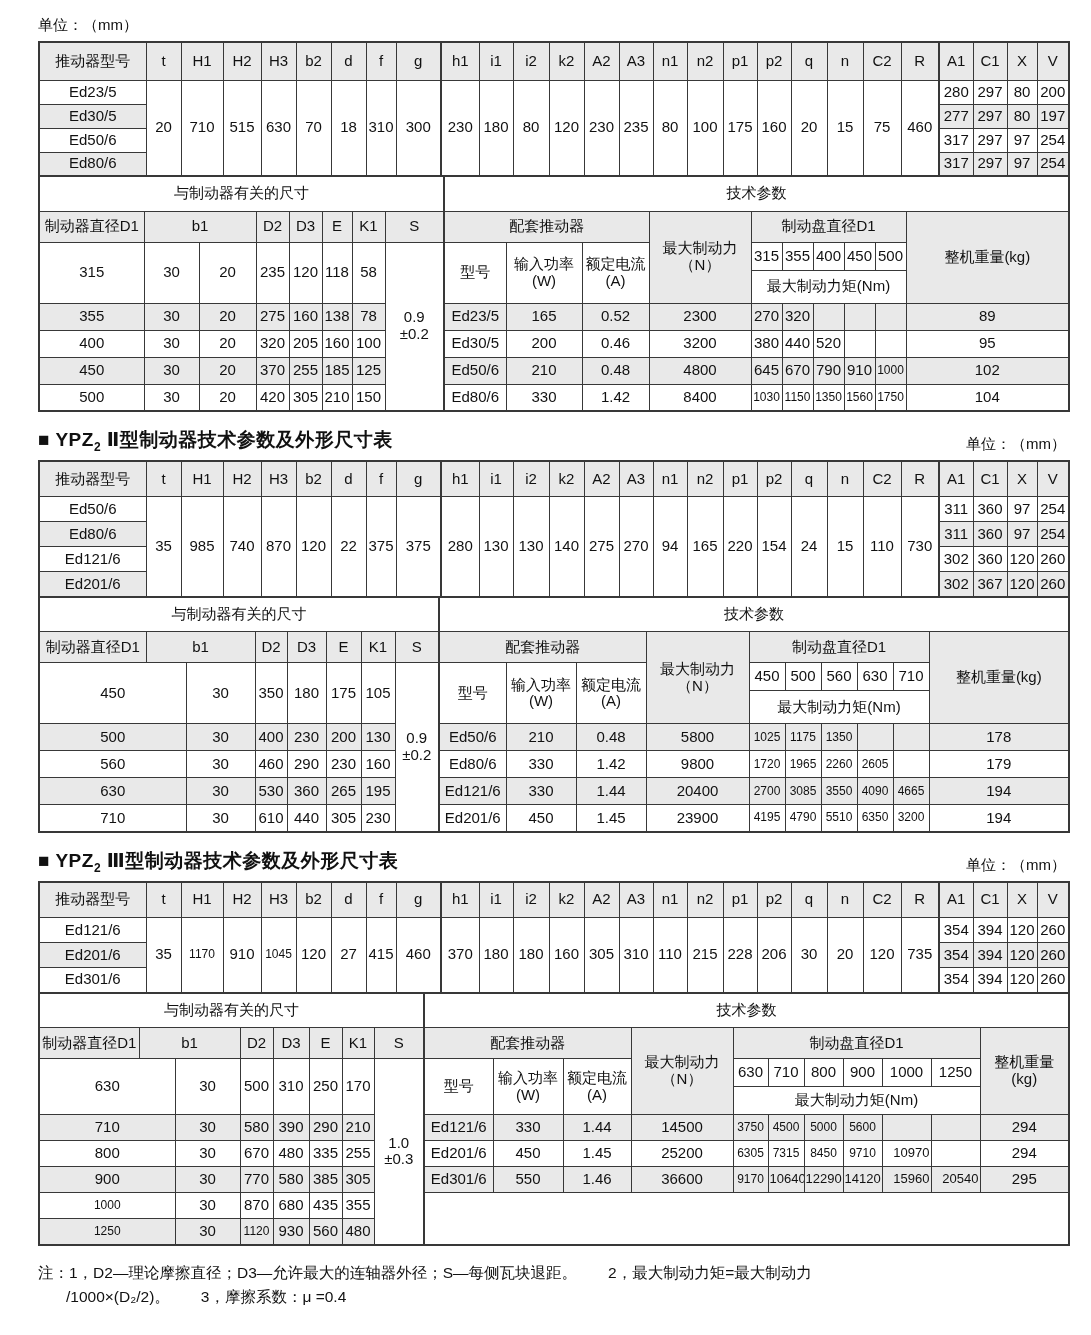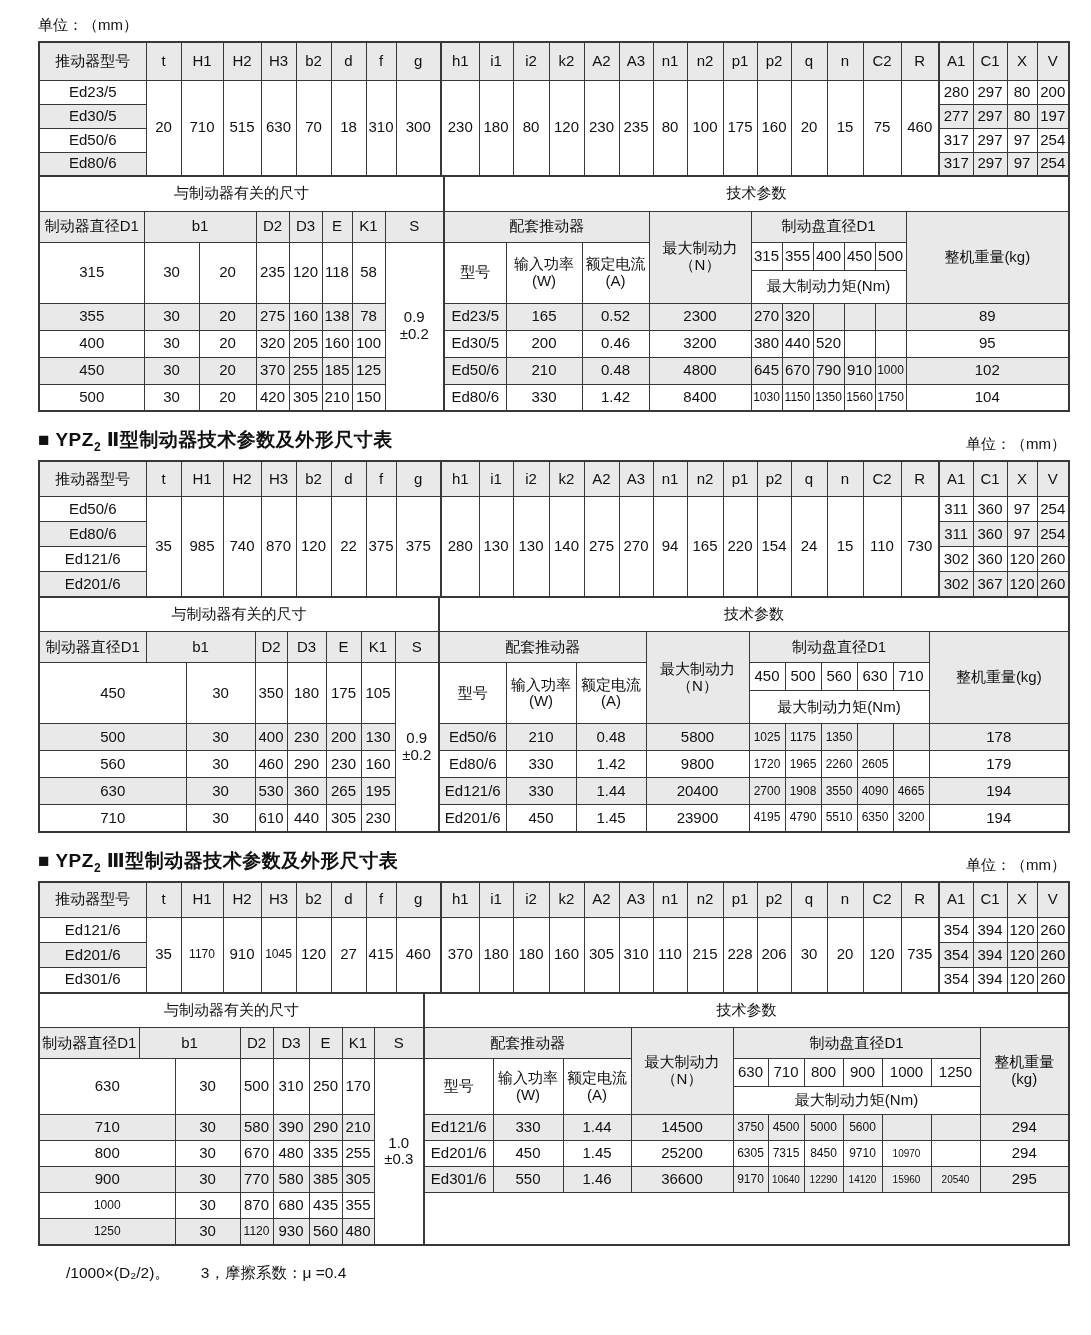--- a/index.html
+++ b/index.html
@@ -9,21 +9,21 @@
   .sec-head { display:flex; justify-content:space-between; align-items:flex-end; margin-bottom:6px; }
   .sec-title { font-weight:bold; font-size:19px; letter-spacing:0.5px; }
   .sec-title sub { font-size:12px; font-weight:bold; }
   .unit { font-size:15px; padding-right:2px; }
   table { border-collapse:collapse; table-layout:fixed; border:2px solid #383838; }
   table.parameters-table { margin-top:-2px; }
   td { border:1px solid #383838; font-size:15px; text-align:center; vertical-align:middle;
        padding:0 1px; white-space:pre-line; line-height:1.12; overflow:hidden; }
   .g  { background:#e9e9e9; }
   .sm { font-size:12px; }
-  .xs { font-size:10px; }
+  .xs { font-size:13px;text-align:right; }
   .b  { border-left-width:2px; }
   .notes { font-size:15.5px; line-height:1.55; margin-top:6px; }
   .note2 { display:flex; }
   .note2 .n2l { margin-left:28px; }
   .note2 .n2r { margin-left:64px; }
 </style>
 </head>
 <body>
 
 <div class="page">
@@ -508,21 +508,21 @@
               <td class="g">30</td>
               <td class="g">530</td>
               <td class="g">360</td>
               <td class="g">265</td>
               <td class="g">195</td>
               <td class="g b">Ed121/6</td>
               <td class="g">330</td>
               <td class="g">1.44</td>
               <td class="g">20400</td>
               <td class="g sm">2700</td>
-              <td class="g sm">1908</td>
+              <td class="g sm">3085</td>
               <td class="g sm">3550</td>
               <td class="g sm">4090</td>
               <td class="g sm">4665</td>
               <td class="g">194</td>
             </tr>
             <tr style="height: 27px;">
               <td colspan="2">710</td>
               <td>30</td>
               <td>610</td>
               <td>440</td>
@@ -789,17 +789,18 @@
               <td class="g sm">1120</td>
               <td class="g">930</td>
               <td class="g">560</td>
               <td class="g">480</td>
             </tr>
           </tbody>
         </table>
       </div>
     </div>
   <div class="notes">
+    <div class="note-line">注：1，D2—理论摩擦直径；D3—允许最大的连轴器外径；S—每侧瓦块退距。　　2，最大制动力矩=最大制动力</div>
     <div class="note-line note2">
       <span class="n2l">/1000×(D₂/2)。　　3，摩擦系数：μ =0.4</span>
     </div>
   </div>
 </div>
 
 </body></html>

